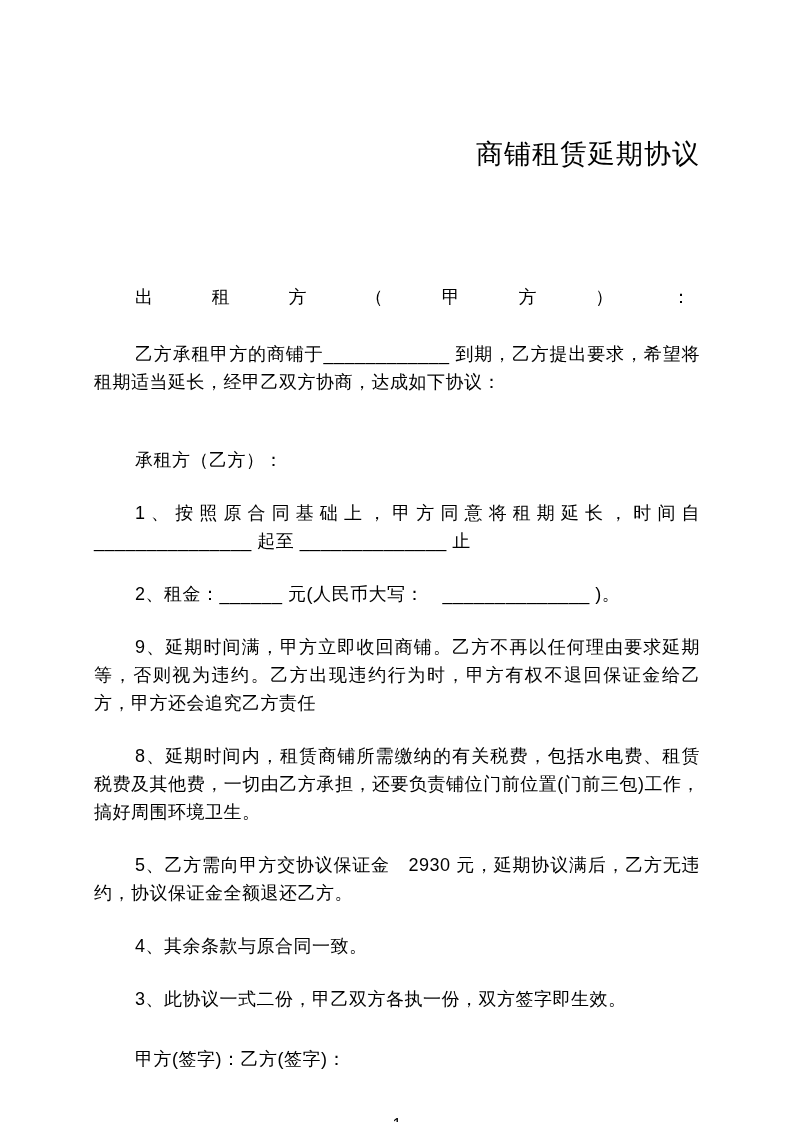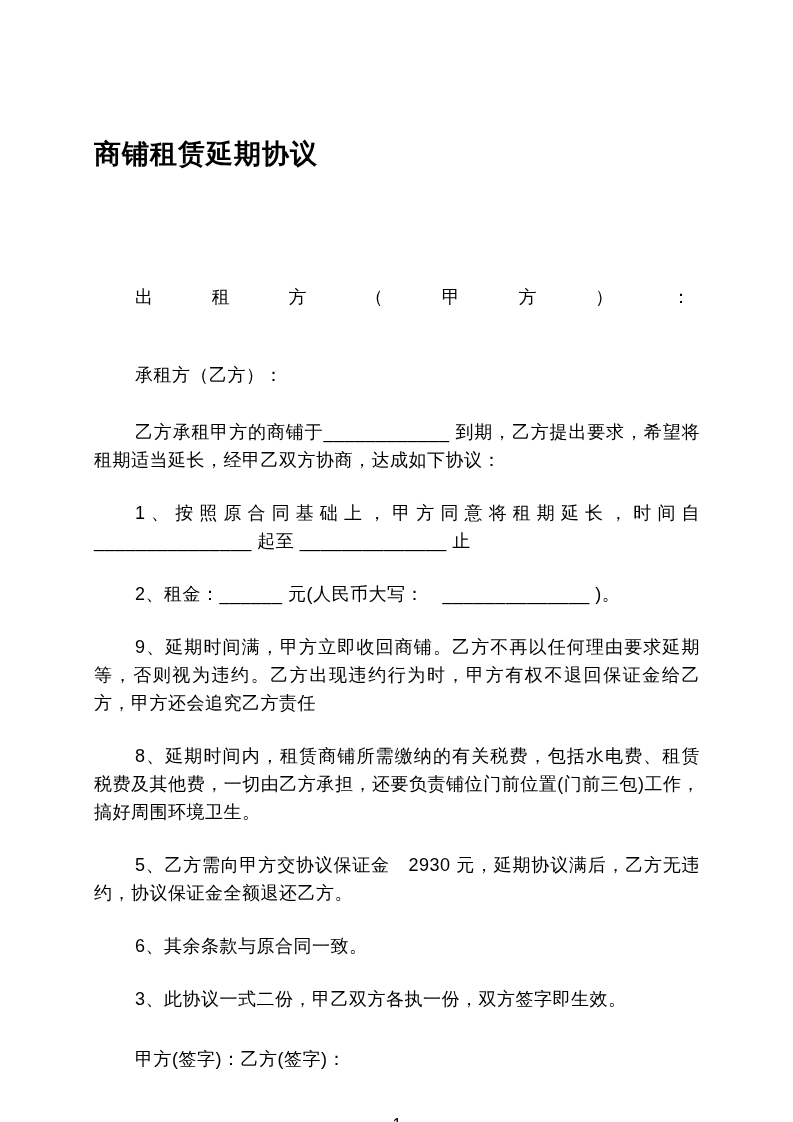--- a/index.html
+++ b/index.html
@@ -15,23 +15,23 @@
     background: #ffffff;
     color: #000000;
     font-family: "Liberation Sans", "DejaVu Sans", sans-serif;
     overflow: hidden;
     box-sizing: border-box;
     padding: 0 93px 0 94px;
   }
   .doc-title {
     margin: 130px 0 0 0;
     font-size: 27px;
-    font-weight: bold;
+    font-weight: normal;
     line-height: 48px;
-    text-align: left;
+    text-align: right;
     letter-spacing: 1px;
   }
   .para {
     margin: 25px 0 0 0;
     font-size: 18px;
     line-height: 28px;
     text-align: justify;
     letter-spacing: 0.5px;
   }
   .indent {
@@ -66,35 +66,35 @@
     <span>出</span>
     <span>租</span>
     <span>方</span>
     <span>（</span>
     <span>甲</span>
     <span>方</span>
     <span>）</span>
     <span>：</span>
   </div>
 
+  <p class="para indent mt-intro">乙方承租甲方的商铺于____________ 到期，乙方提出要求，希望将租期适当延长，经甲乙双方协商，达成如下协议：</p>
+
   <p class="para indent mt-tenant">承租方（乙方）：</p>
-
-  <p class="para indent mt-intro">乙方承租甲方的商铺于____________ 到期，乙方提出要求，希望将租期适当延长，经甲乙双方协商，达成如下协议：</p>
 
   <p class="para indent">1、按照原合同基础上，甲方同意将租期延长，时间自_______________ 起至 ______________ 止</p>
 
   <p class="para indent">2、租金：______ 元(人民币大写：　______________ )。</p>
 
   <p class="para indent">9、延期时间满，甲方立即收回商铺。乙方不再以任何理由要求延期等，否则视为违约。乙方出现违约行为时，甲方有权不退回保证金给乙方，甲方还会追究乙方责任</p>
 
   <p class="para indent">8、延期时间内，租赁商铺所需缴纳的有关税费，包括水电费、租赁税费及其他费，一切由乙方承担，还要负责铺位门前位置(门前三包)工作，搞好周围环境卫生。</p>
 
   <p class="para indent">5、乙方需向甲方交协议保证金　2930 元，延期协议满后，乙方无违约，协议保证金全额退还乙方。</p>
 
-  <p class="para indent">6、其余条款与原合同一致。</p>
+  <p class="para indent">4、其余条款与原合同一致。</p>
 
   <p class="para indent">3、此协议一式二份，甲乙双方各执一份，双方签字即生效。</p>
 
   <p class="para indent mt-sig">甲方(签字)：乙方(签字)：</p>
 
   <div class="page-number">1</div>
 
 </div>
 
 </body></html>

